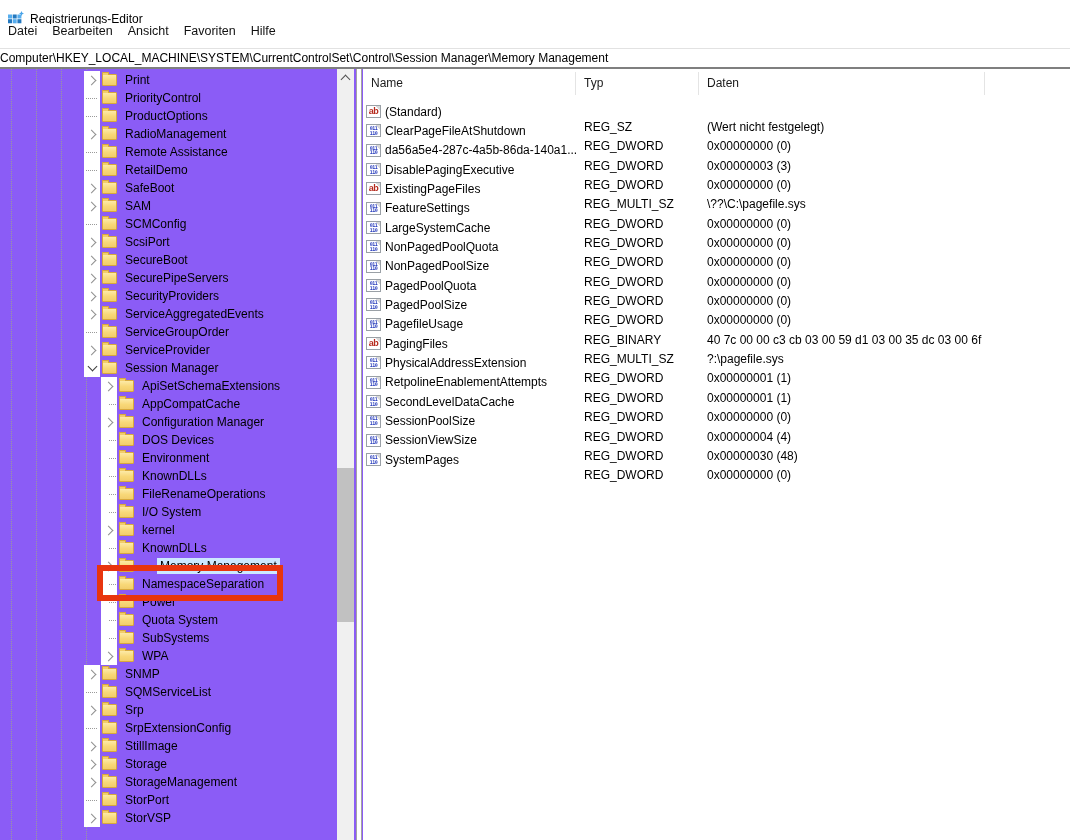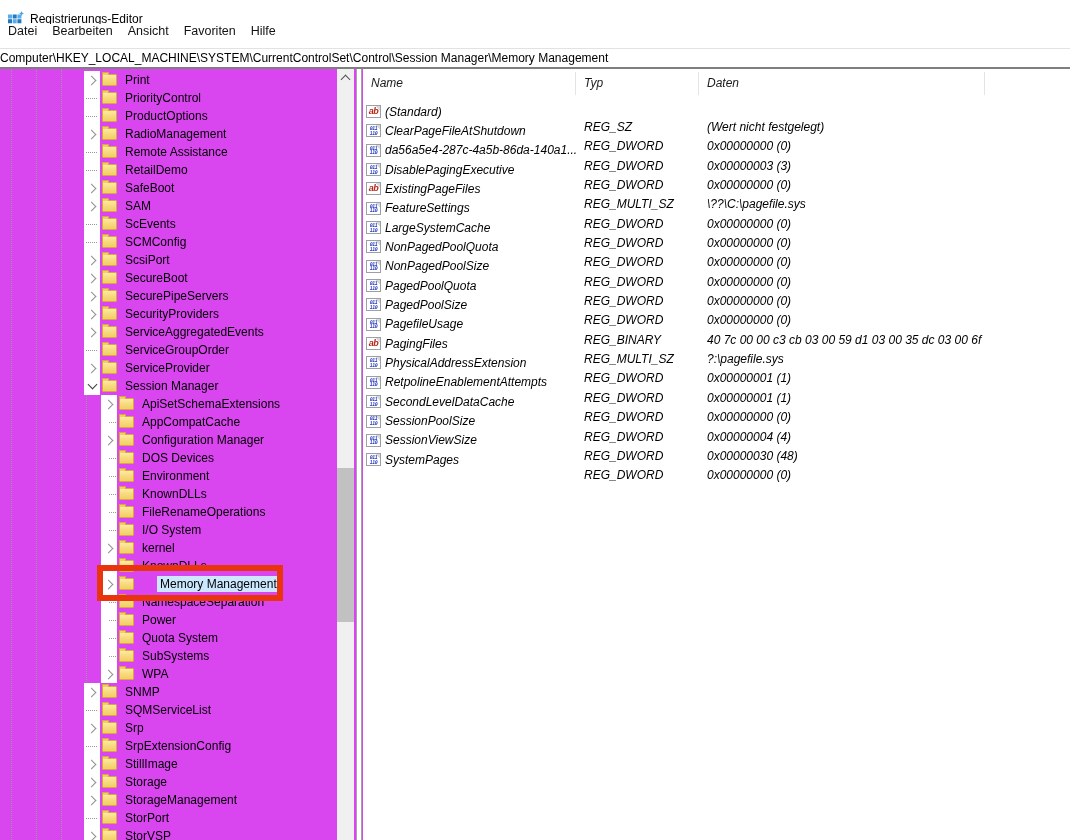--- a/index.html
+++ b/index.html
@@ -14,21 +14,21 @@
   
   #menubar{position:absolute;left:0;top:24px;width:1070px;height:24px;background:#fff;
            display:flex;padding-left:8px;box-sizing:border-box;}
   .menu-item{margin-right:15px;font-size:12.5px;color:#111;cursor:default;}
   
   #addressbar{position:absolute;left:0;top:48px;width:1070px;height:21px;background:#fff;
               border-top:1px solid #e2e2e2;border-bottom:2px solid #7f7f7f;box-sizing:border-box;
               display:flex;align-items:center;}
   #addressbar .path{padding-left:0;font-size:12px;white-space:nowrap;}
   
-  #tree{position:absolute;left:0;top:69px;width:365px;height:771px;overflow:hidden;background:#d946ef;}
+  #tree{position:absolute;left:0;top:69px;width:365px;height:771px;overflow:hidden;background:#8b5cf6;}
   .vg{position:absolute;width:1px;top:0;bottom:0;z-index:0;
       background:repeating-linear-gradient(to bottom,#9a9a9a 0 1px,transparent 1px 2px);}
   .vg1{left:11px}.vg2{left:36px}.vg3{left:61px}.vg4{left:86px}
   .vg5{left:109px;top:326px;bottom:auto;height:279px;}
   #tree-rows{position:absolute;left:0;top:2px;right:0;z-index:1;}
   .trow{height:18px;display:flex;align-items:center;white-space:nowrap;}
   .trow.lvl0{padding-left:84px;}
   .trow.lvl1{padding-left:101px;}
   .tcell{width:16px;height:18px;flex:none;position:relative;display:flex;
          align-items:center;justify-content:center;background:#fff;}
@@ -49,21 +49,21 @@
   #tree-scroll{position:absolute;left:337px;top:69px;width:17px;bottom:0;background:#f0f0f0;}
   #tree-scroll .sb-up{position:absolute;left:0;top:0;width:17px;height:17px;
       display:flex;align-items:center;justify-content:center;}
   #tree-scroll .sb-up i{display:block;width:6px;height:6px;border-left:1.5px solid #505050;
       border-top:1.5px solid #505050;transform:rotate(45deg);margin-top:3px;}
   #tree-scroll .sb-thumb{position:absolute;left:0;top:399px;width:17px;height:154px;background:#c1c1c1;}
   
   #splitter{position:absolute;left:356px;top:69px;bottom:0;width:6px;background:#fff;
             border-left:1px solid #a3a3a3;border-right:1px solid #a3a3a3;box-sizing:border-box;}
   
-  #list{position:absolute;left:363px;top:69px;right:0;bottom:0;background:#fff;font-style:italic;}
+  #list{position:absolute;left:363px;top:69px;right:0;bottom:0;background:#fff;}
   .lgrid{display:grid;grid-template-columns:213px 123px 286px 1fr;}
   #list-header{position:absolute;top:3px;left:0;right:0;height:23px;}
   .hcell{line-height:23px;padding-left:8px;font-size:12px;color:#1a1a1a;
          border-right:1px solid #e4e4e4;overflow:hidden;white-space:nowrap;}
   .hcell.last{border-right:none;}
   #list-rows{position:absolute;top:27px;left:0;right:0;}
   .lrow{height:19.35px;align-items:center;}
   .cell{overflow:hidden;white-space:nowrap;font-size:12px;display:flex;align-items:center;}
   .cell.pad{padding-left:8px;margin-top:31px;}
   .vicon{width:15px;height:13px;flex:none;margin:0 4px 0 3px;box-sizing:border-box;
@@ -171,27 +171,20 @@
           <span class="chev"></span>
         </span>
         <span class="folder"></span>
         <span class="tlabel">SAM</span>
       </div>
       <div class="trow lvl0">
         <span class="tcell">
           <span class="dots"></span>
         </span>
         <span class="folder"></span>
-        <span class="tlabel">ScEvents</span>
-      </div>
-      <div class="trow lvl0">
-        <span class="tcell">
-          <span class="dots"></span>
-        </span>
-        <span class="folder"></span>
         <span class="tlabel">SCMConfig</span>
       </div>
       <div class="trow lvl0">
         <span class="tcell">
           <span class="chev"></span>
         </span>
         <span class="folder"></span>
         <span class="tlabel">ScsiPort</span>
       </div>
       <div class="trow lvl0">

